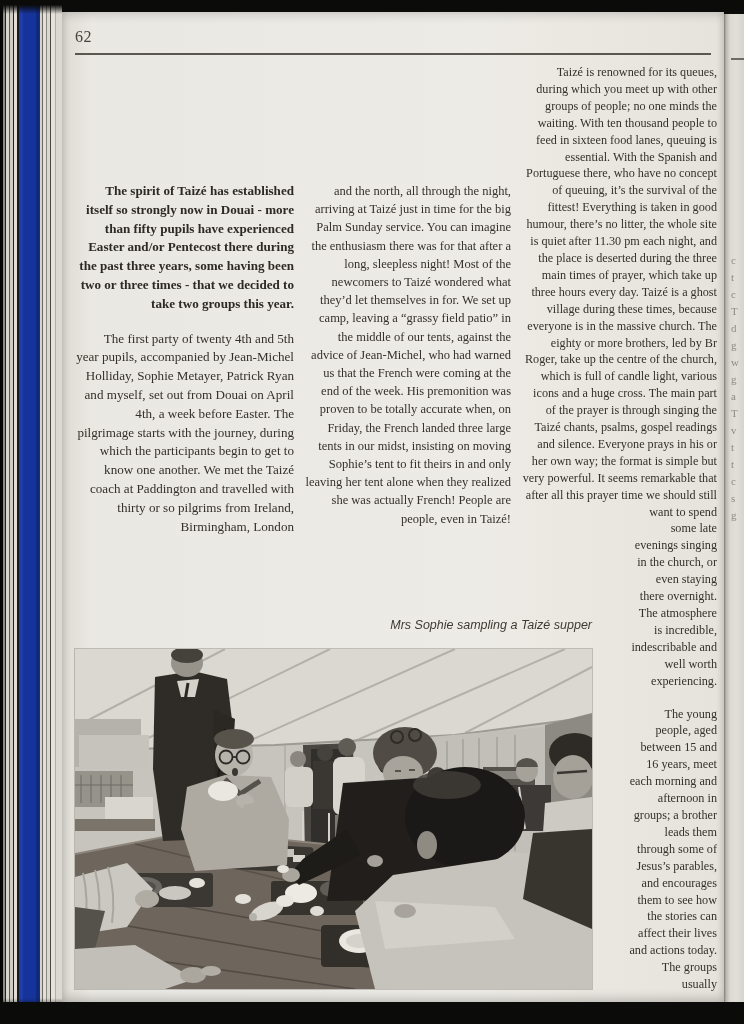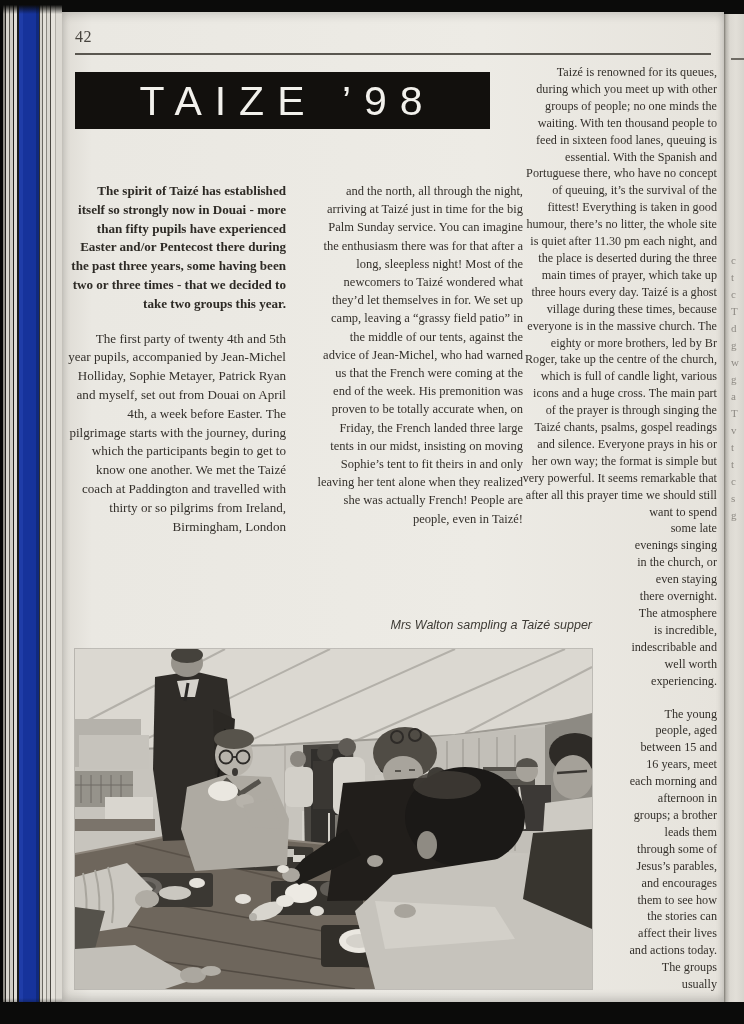--- a/index.html
+++ b/index.html
@@ -34,23 +34,23 @@
   .header-rule{position:absolute;left:13px;right:13px;top:41px;height:2px;background:#5a5750;}
 
   .banner{
     position:absolute;left:13px;top:60px;width:415px;height:57px;background:#12100d;
     color:#f2f1ec;font-family:"Liberation Sans",sans-serif;font-weight:400;
     font-size:41px;line-height:58px;letter-spacing:13px;text-align:center;text-indent:10px;
   }
 
   .col{position:absolute;color:#34302b;text-align:right;}
   .col p{margin:0;}
-  .col1{left:6px;top:170px;width:218px;font-size:13.1px;line-height:18.8px;}
+  .col1{left:14px;top:170px;width:218px;font-size:13.1px;line-height:18.8px;}
   .col1 .lead{font-weight:700;color:#2d2a25;}
-  .col2{left:254px;top:170px;width:207px;font-size:12.5px;line-height:18.2px;}
+  .col2{left:242px;top:170px;width:207px;font-size:12.5px;line-height:18.2px;}
   .col3{left:459px;top:52px;width:196px;font-size:12.2px;line-height:16.9px;}
   .indent{text-indent:17px;}
   .gap-top{margin-top:16px !important;}
   .col3-narrow{margin-left:108px;}
 
   .caption{
     position:absolute;left:180px;top:606px;width:350px;text-align:right;
     font-family:"Liberation Sans",sans-serif;font-style:italic;font-size:12.5px;color:#3e3b35;
   }
 
@@ -70,45 +70,42 @@
   .strip-top{position:absolute;left:0;top:0;width:744px;height:12px;background:#0b0b0a;}
   .strip-bottom{position:absolute;left:0;top:1002px;width:744px;height:22px;background:#0b0b0a;}
 </style>
 </head>
 <body>
 
 <div class="strip-top"></div>
 <div class="binding"></div>
 
 <div class="page">
-  <div class="page-number">42</div>
+  <div class="page-number">62</div>
   <div class="header-rule"></div>
 
-  <div class="banner">
-    <span>TAIZE ’98</span>
-  </div>
 
   <div class="col col1">
     <p class="lead indent">The spirit of Taizé has established itself so strongly now in Douai - more than fifty pupils have experienced Easter and/or Pentecost there during the past three years, some having been two or three times - that we decided to take two groups this year.</p>
     <p class="indent gap-top">The first party of twenty 4th and 5th year pupils, accompanied by Jean-Michel Holliday, Sophie Metayer, Patrick Ryan and myself, set out from Douai on April 4th, a week before Easter.  The pilgrimage starts with the journey, during which the participants begin to get to know one another.  We met the Taizé coach at Paddington and travelled with thirty or so pilgrims from Ireland, Birmingham, London</p>
   </div>
 
   <div class="col col2">
     <p>and the north, all through the night, arriving at Taizé just in time for the big Palm Sunday service.  You can imagine the enthusiasm there was for that after a long, sleepless night!  Most of the newcomers to Taizé wondered what they’d let themselves in for.  We set up camp, leaving a “grassy field patio” in the middle of our tents, against the advice of Jean-Michel, who had warned us that the French were coming at the end of the week.  His premonition was proven to be totally accurate when, on Friday, the French landed three large tents in our midst, insisting on moving Sophie’s tent to fit theirs in and only leaving her tent alone when they realized she was actually French!  People are people, even in Taizé!</p>
   </div>
 
   <div class="col col3">
     <p class="indent">Taizé is renowned for its queues, during which you meet up with other groups of people; no one minds the waiting.  With ten thousand people to feed in sixteen food lanes, queuing is essential.  With the Spanish and Portuguese there, who have no concept of queuing, it’s the survival of the fittest!  Everything is taken in good humour, there’s no litter, the whole site is quiet after 11.30 pm each night, and the place is deserted during the three main times of prayer, which take up three hours every day.  Taizé is a ghost village during these times, because everyone is in the massive church.  The eighty or more brothers, led by Br Roger, take up the centre of the church, which is full of candle light, various icons and a huge cross.  The main part of the prayer is through singing the Taizé chants, psalms, gospel readings and silence.  Everyone prays in his or her own way; the format is simple but very powerful.  It seems remarkable that after all this prayer time we should still</p>
     <div class="col3-narrow">
       <p>want to spend some late evenings singing in the church, or even staying there overnight.  The atmosphere is incredible, indescribable and well worth experiencing.</p>
       <p class="indent gap-top">The young people, aged between 15 and 16 years, meet each morning and afternoon in groups; a brother leads them through some of Jesus’s parables, and encourages them to see how the stories can affect their lives and actions today.  The groups usually</p>
     </div>
   </div>
 
-  <div class="caption">Mrs Walton sampling a Taizé supper</div>
+  <div class="caption">Mrs Sophie sampling a Taizé supper</div>
 
   <div class="photo">
     <svg width="517" height="340" viewBox="0 0 517 340" xmlns="http://www.w3.org/2000/svg">
 
       <rect x="0" y="0" width="517" height="340" fill="#c7c4bd"></rect>
 
       <g>
         <polygon points="0,0 517,0 517,68 380,86 200,96 60,100 0,112" fill="#dbd8d1"></polygon>
         <line x1="0" y1="78" x2="150" y2="0" stroke="#b3b0a9" stroke-width="2"></line>
         <line x1="55" y1="98" x2="255" y2="0" stroke="#b3b0a9" stroke-width="2"></line>

